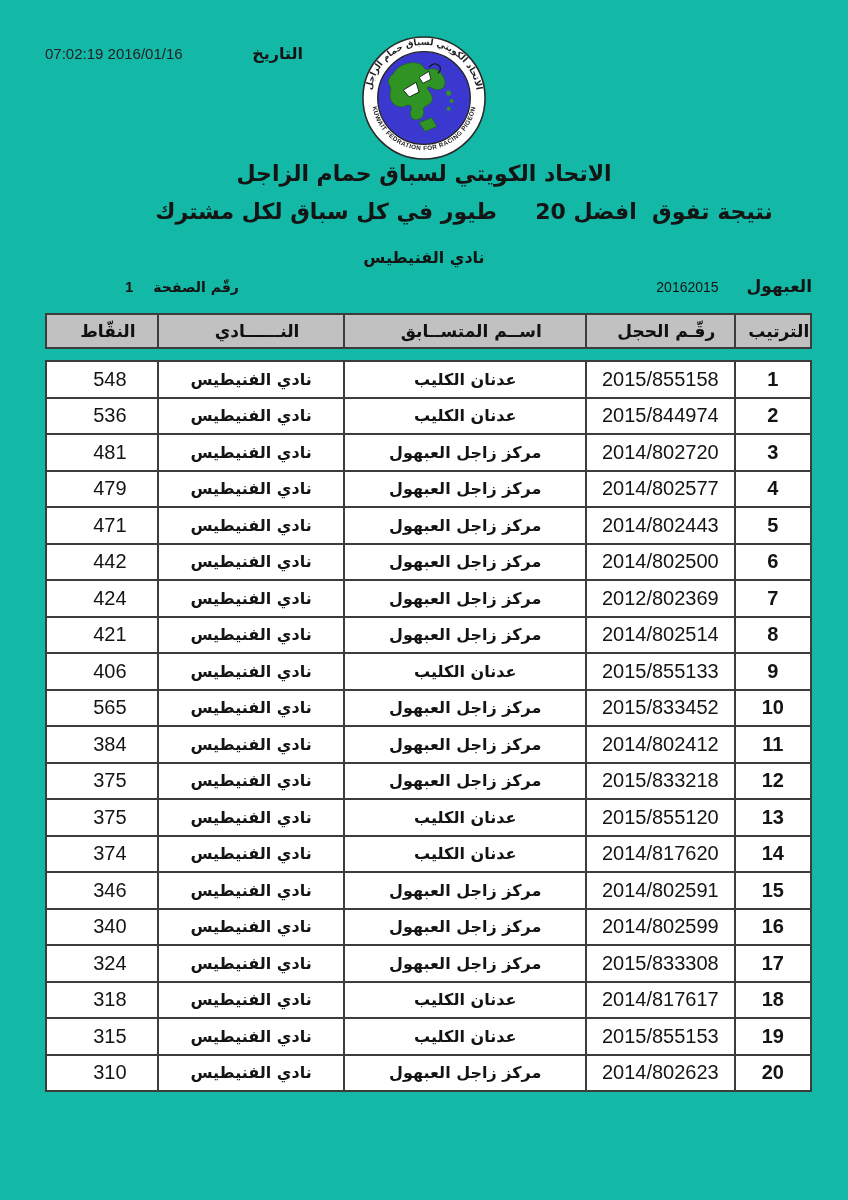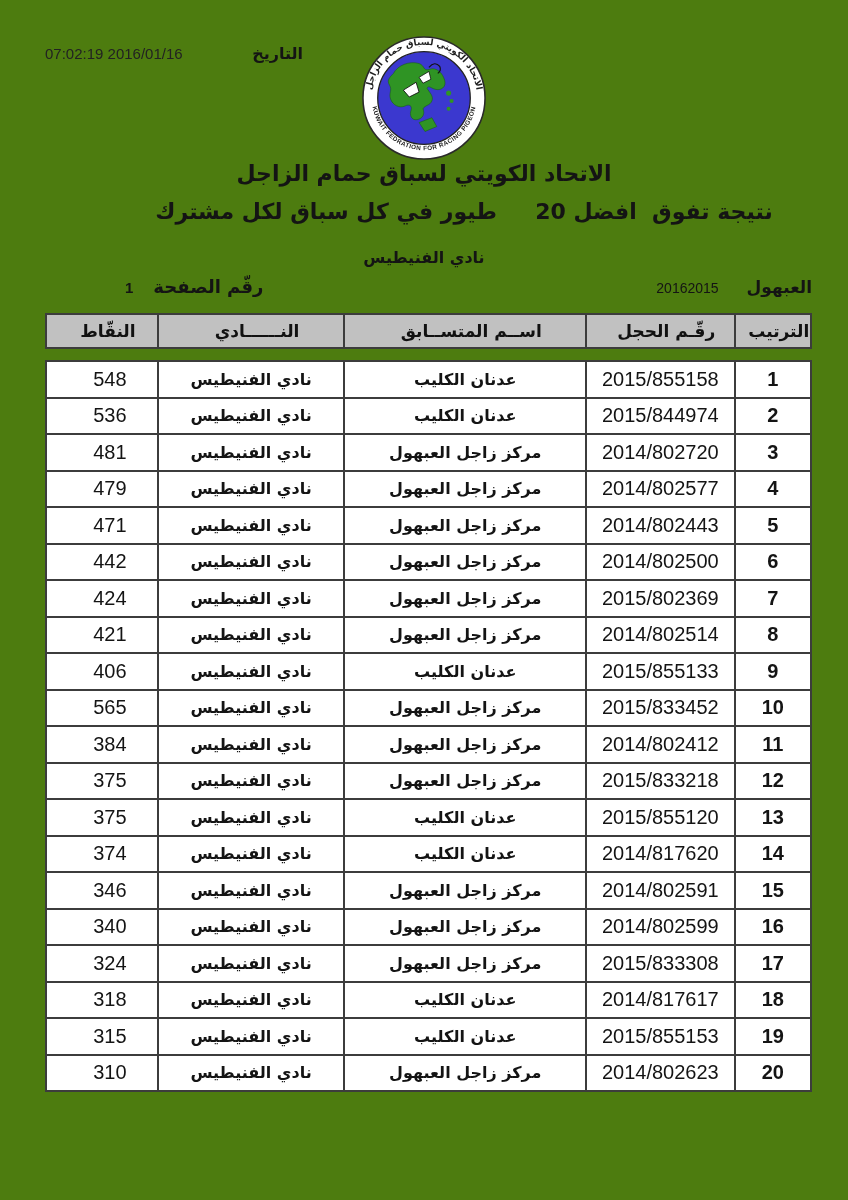--- a/index.html
+++ b/index.html
@@ -4,21 +4,21 @@
 <style>
   * { margin: 0; padding: 0; box-sizing: border-box; }
   html, body { background: #ffffff; }
   body {
     width: 848px; height: 1200px;
     font-family: "DejaVu Sans", sans-serif;
     color: #141414;
     position: relative;
     overflow: hidden;
   }
-  .sheet { position: absolute; inset: 0; background: #4d7c0f; }
+  .sheet { position: absolute; inset: 0; background: #14b8a6; }
 
   
   .date-block {
     position: absolute; top: 44px; left: 45px; width: 258px;
     display: flex; justify-content: space-between; align-items: baseline;
     direction: ltr;
   }
   .date-value { font-size: 15px; color: #222; font-family: "Liberation Sans", sans-serif; direction: ltr; unicode-bidi: embed; }
   .date-label { font-size: 16px; font-weight: bold; }
 
@@ -38,21 +38,21 @@
   
   .meta-row {
     position: absolute; top: 276px; left: 40px; right: 36px;
     display: flex; justify-content: space-between; align-items: baseline;
     direction: rtl;
   }
   .season-block { display: flex; align-items: baseline; gap: 28px; direction: rtl; }
   .season-label { font-size: 17px; font-weight: bold; }
   .season-value { font-size: 14px; font-family: "Liberation Sans", sans-serif; direction: ltr; unicode-bidi: embed; }
   .pageno-block { display: flex; align-items: baseline; gap: 20px; direction: rtl; padding-left: 85px; }
-  .page-label { font-size: 18px; font-weight: bold; }
+  .page-label { font-size: 14px; font-weight: bold; }
   .page-value { font-size: 15px; font-weight: bold; font-family: "Liberation Sans", sans-serif; }
 
   
   table { border-collapse: collapse; table-layout: fixed; direction: rtl; }
   .results-header { position: absolute; top: 313px; left: 45px; width: 767px; }
   .results-body   { position: absolute; top: 360px; left: 45px; width: 767px; }
   col.c-rank   { width: 10.0%; }
   col.c-ring   { width: 19.4%; }
   col.c-name   { width: 31.6%; }
   col.c-club   { width: 24.4%; }
@@ -186,21 +186,21 @@
   </tr>
         <tr>
     <td class="cell-rank">6</td>
     <td class="cell-ring"><span class="ltr">2014/802500</span></td>
     <td class="cell-name">مركز زاجل العبهول</td>
     <td class="cell-club">نادي الفنيطيس</td>
     <td class="cell-points">442</td>
   </tr>
         <tr>
     <td class="cell-rank">7</td>
-    <td class="cell-ring"><span class="ltr">2015/802369</span></td>
+    <td class="cell-ring"><span class="ltr">2012/802369</span></td>
     <td class="cell-name">مركز زاجل العبهول</td>
     <td class="cell-club">نادي الفنيطيس</td>
     <td class="cell-points">424</td>
   </tr>
         <tr>
     <td class="cell-rank">8</td>
     <td class="cell-ring"><span class="ltr">2014/802514</span></td>
     <td class="cell-name">مركز زاجل العبهول</td>
     <td class="cell-club">نادي الفنيطيس</td>
     <td class="cell-points">421</td>

